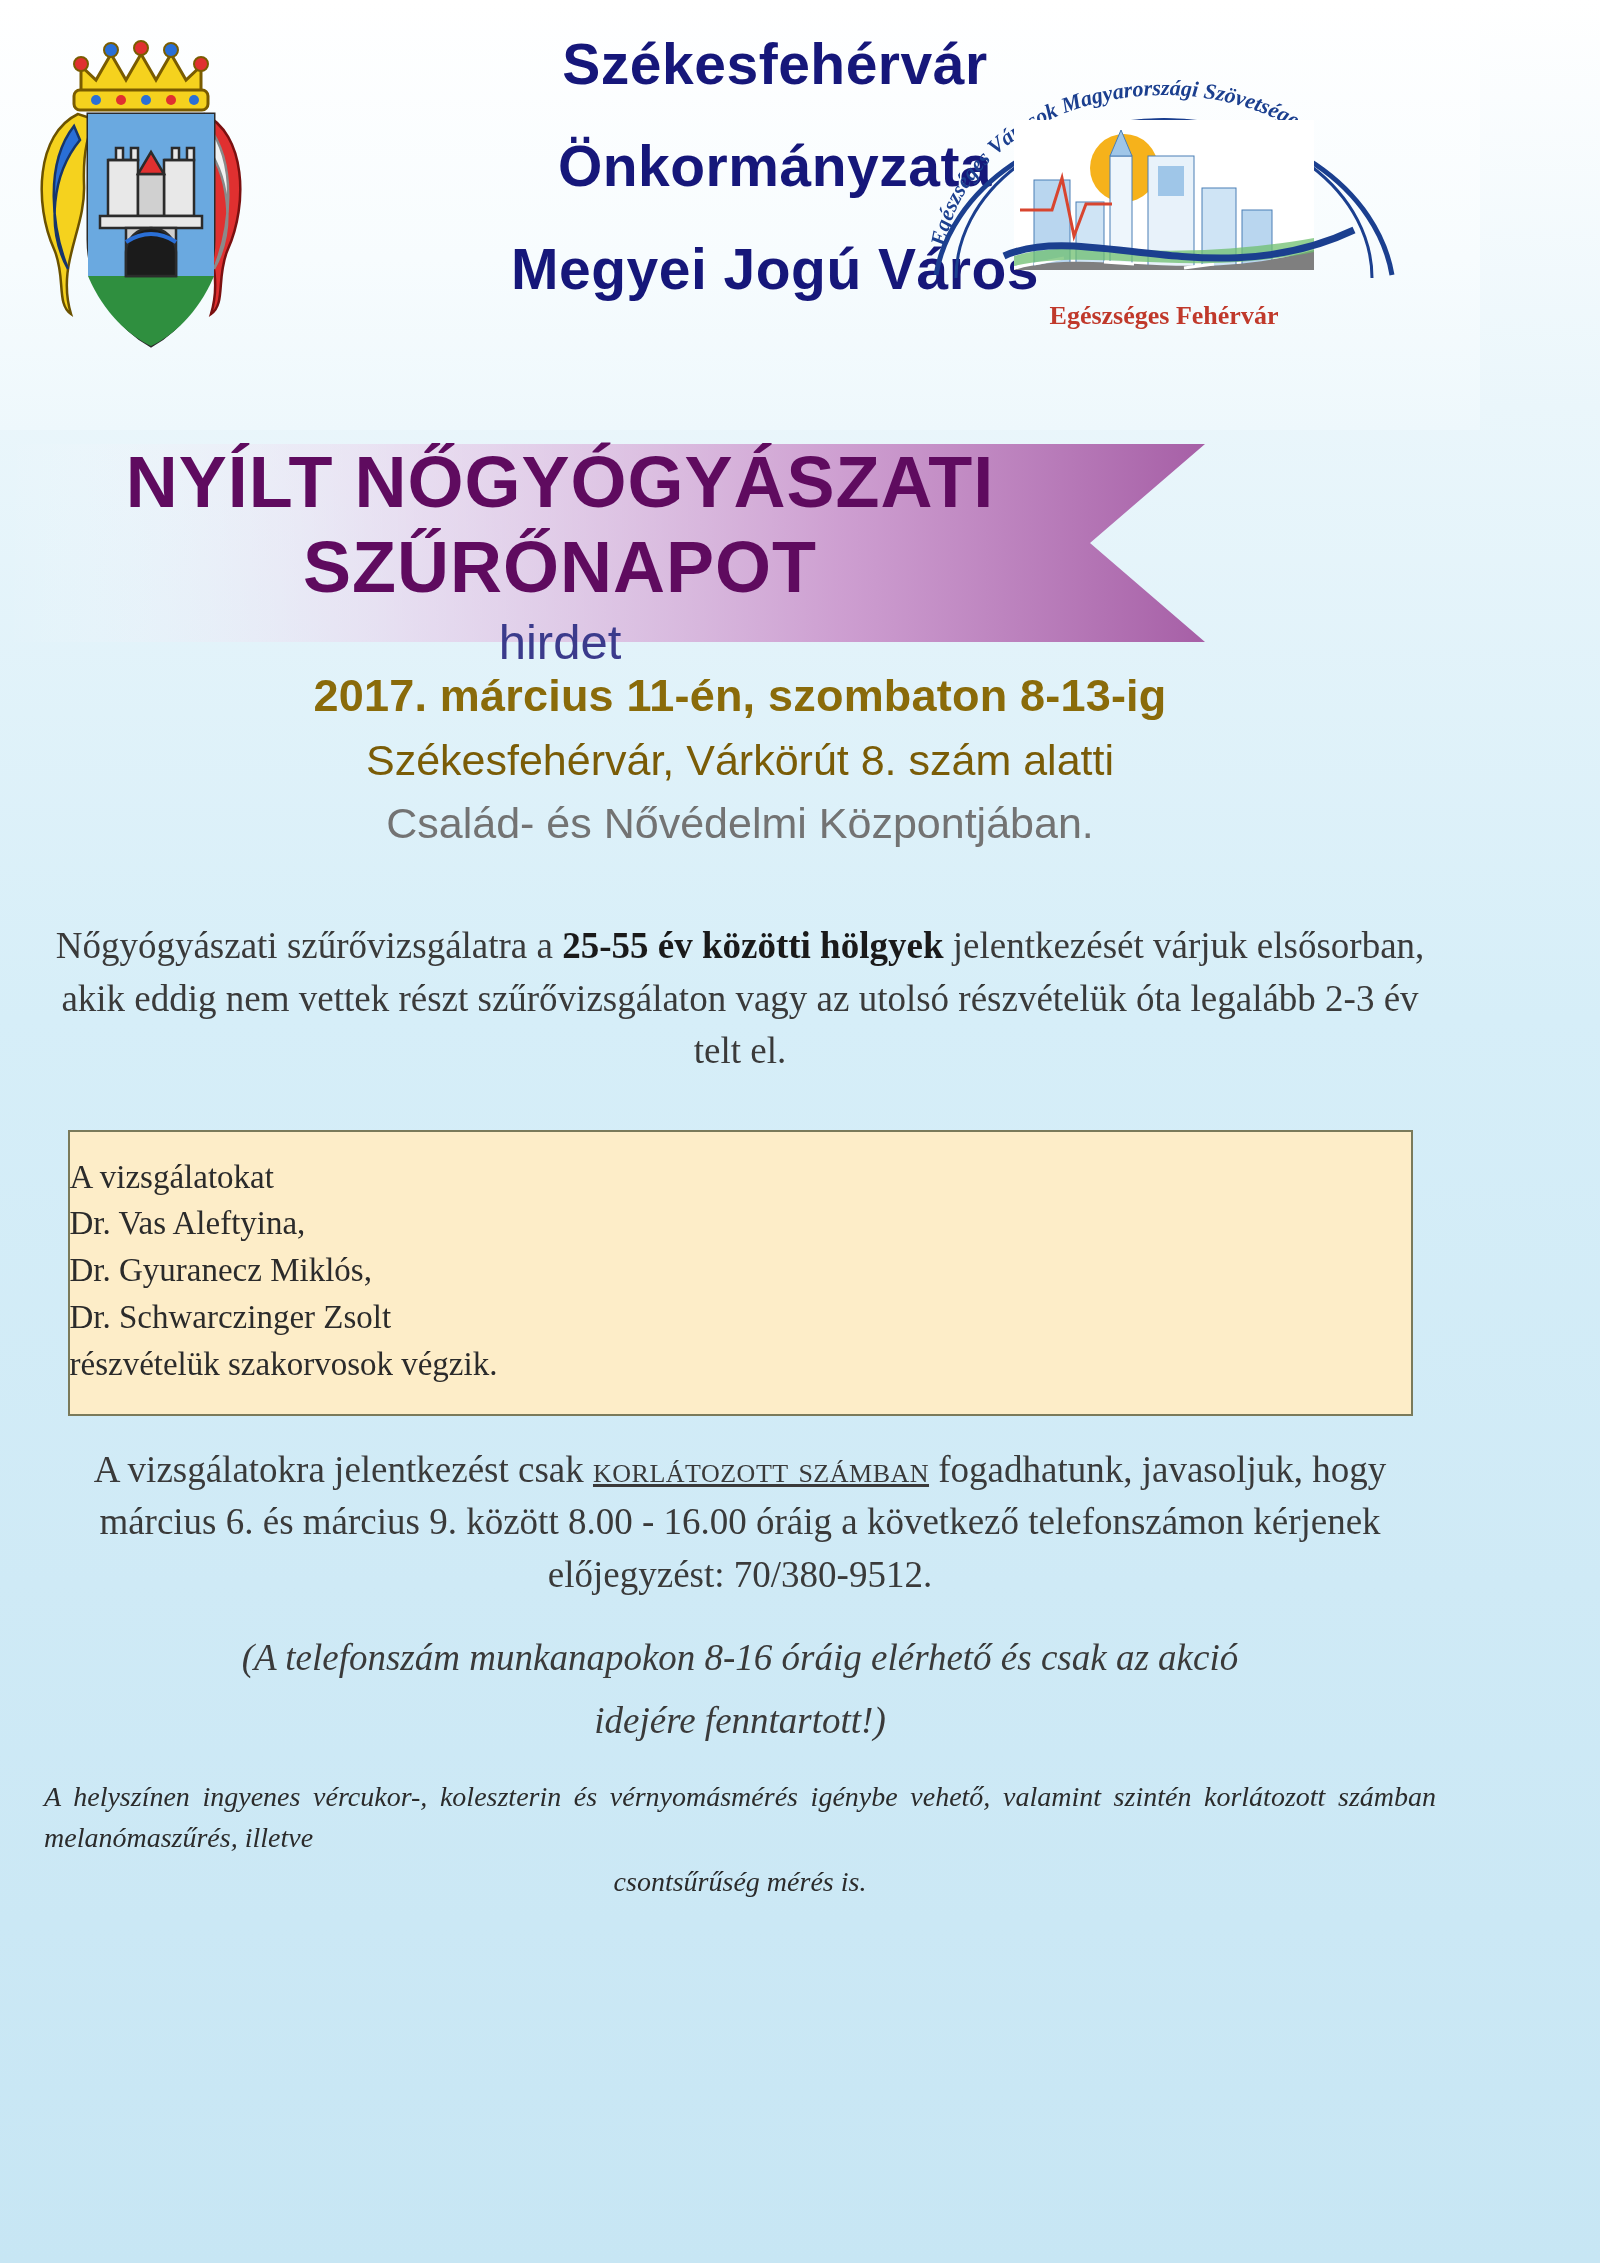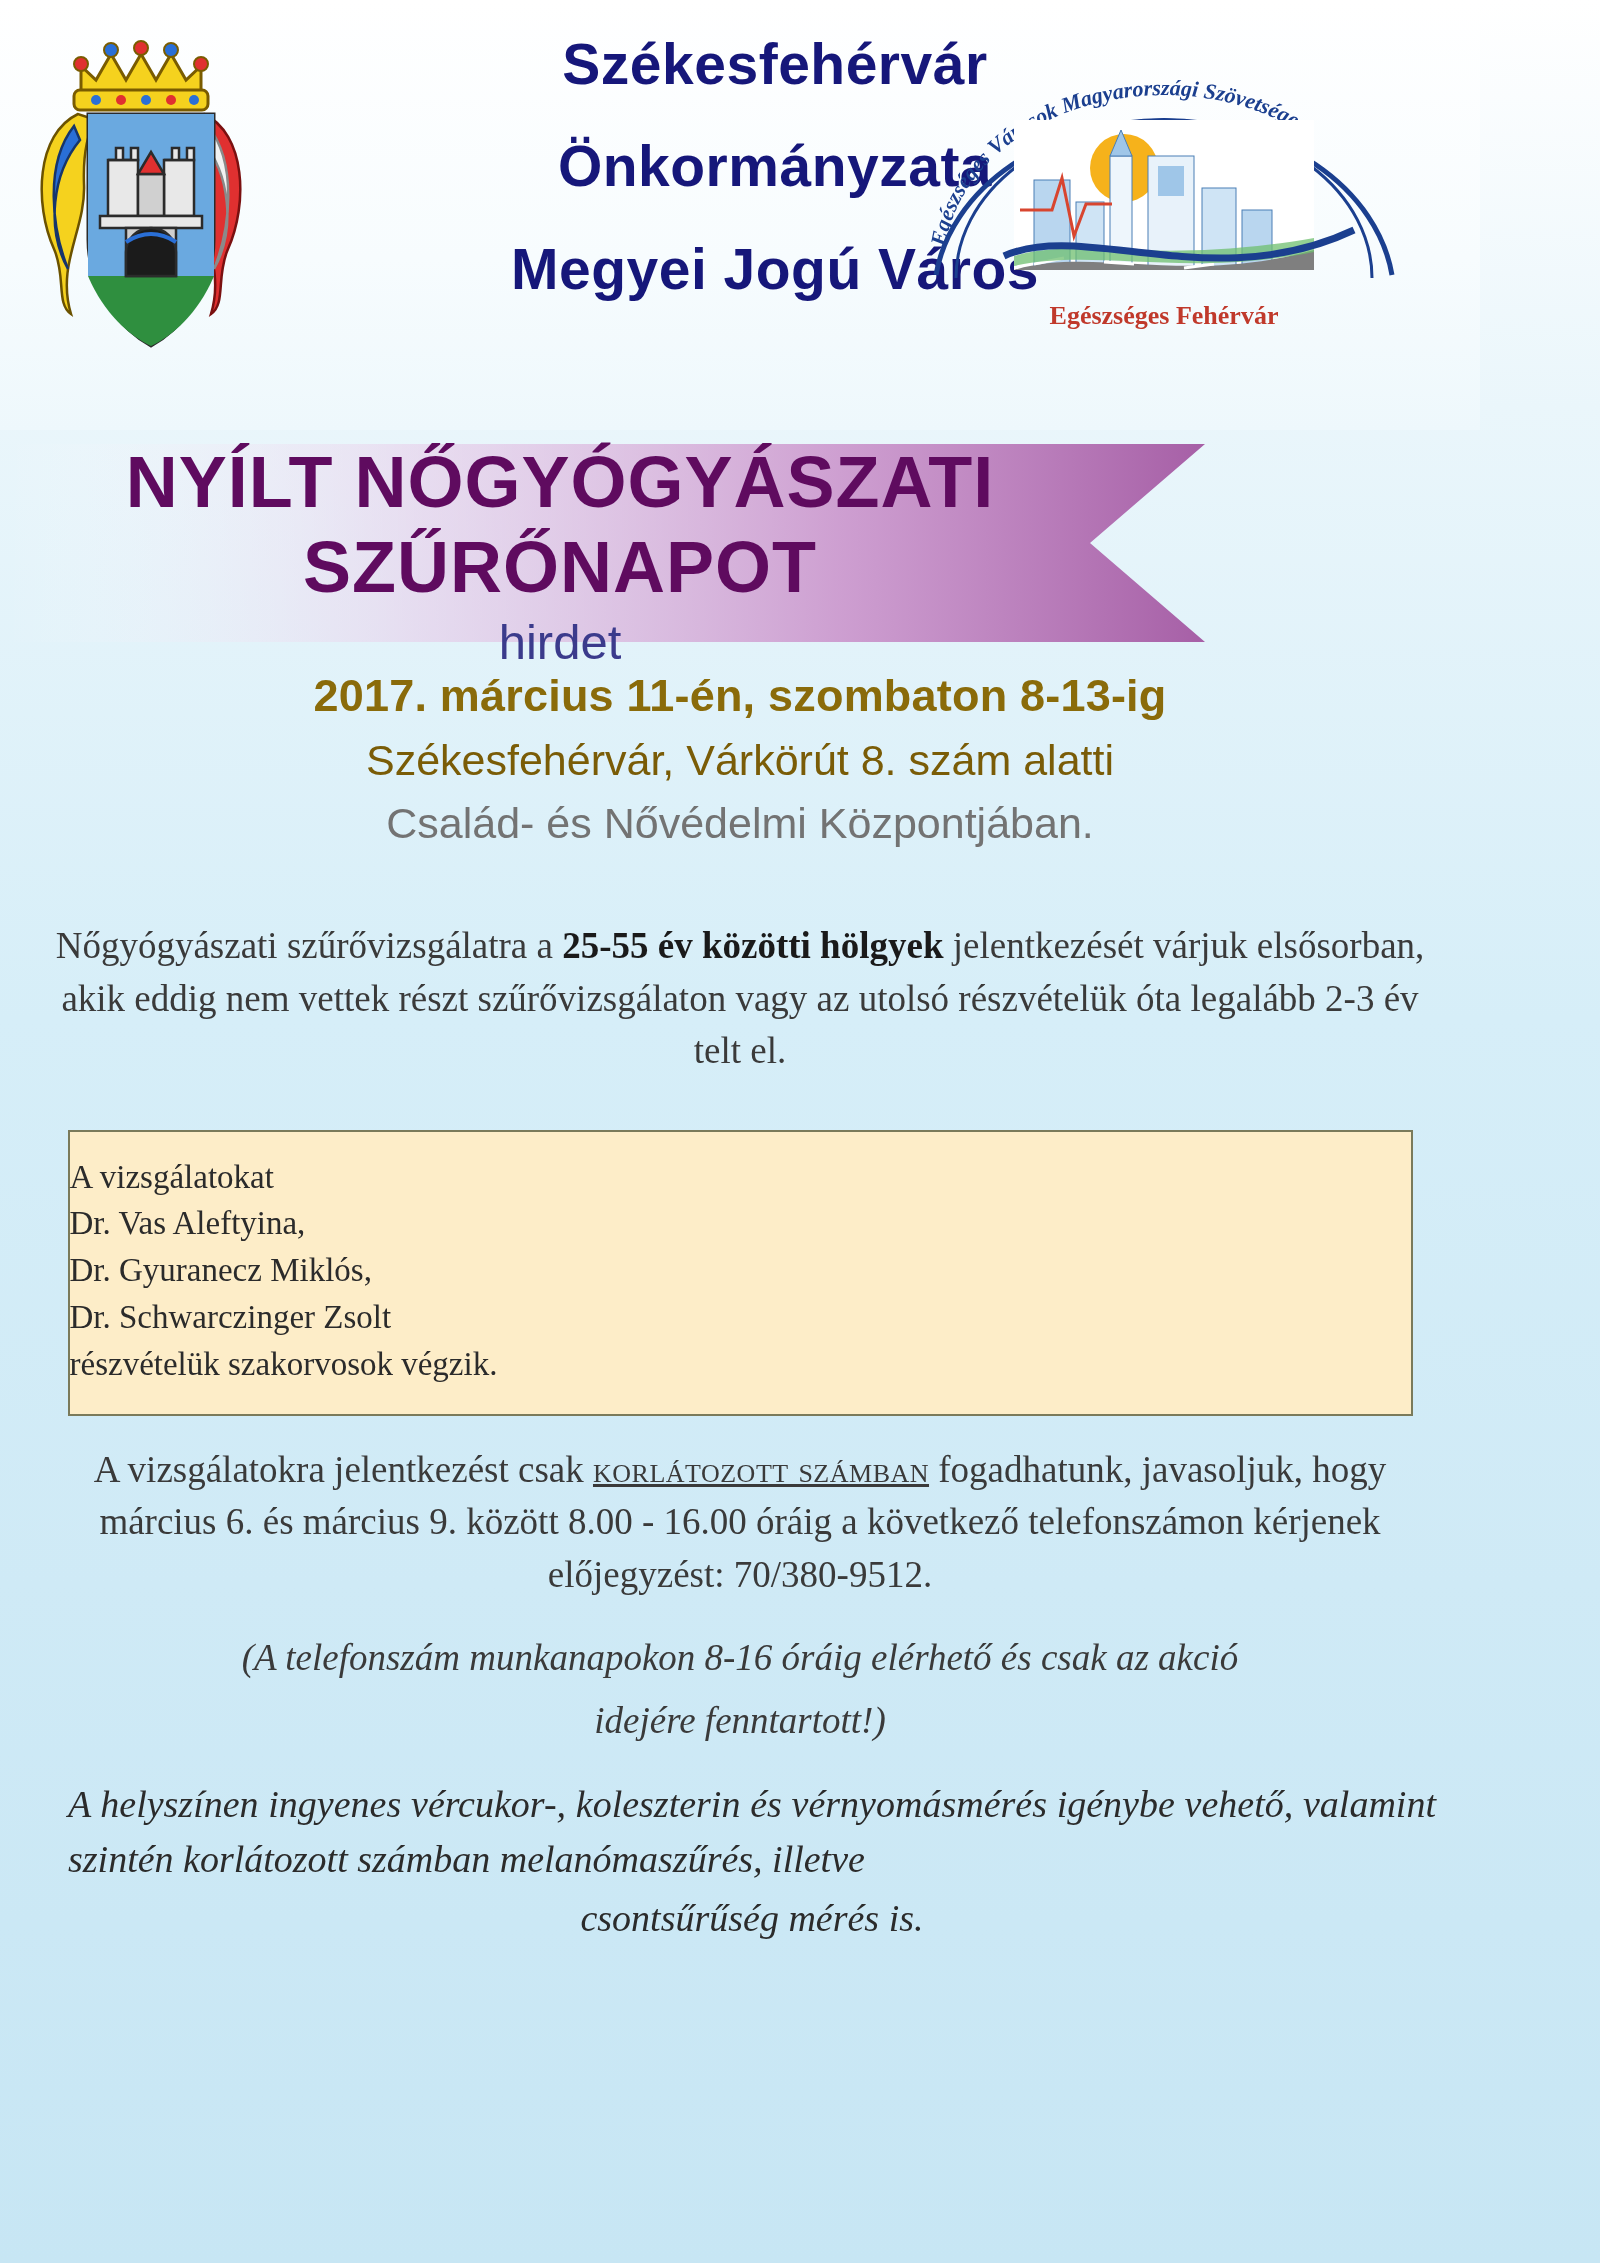--- a/index.html
+++ b/index.html
@@ -159,24 +159,24 @@
     font-style: italic;
     text-align: center;
     font-size: 37px;
     color: #3a3a3a;
     margin-top: 26px;
     line-height: 1.7;
   }
   .justified {
     font-family: "Liberation Serif", serif;
     font-style: italic;
-    font-size: 38px;
+    font-size: 28px;
     color: #2b2b2b;
     text-align: justify;
-    margin: 24px 44px 0 68px;
+    margin: 24px 44px 0 44px;
     line-height: 1.45;
   }
   .justified .last {
     display: block;
     text-align: center;
     margin-top: 4px;
   }
 </style>
 </head>
 <body>

